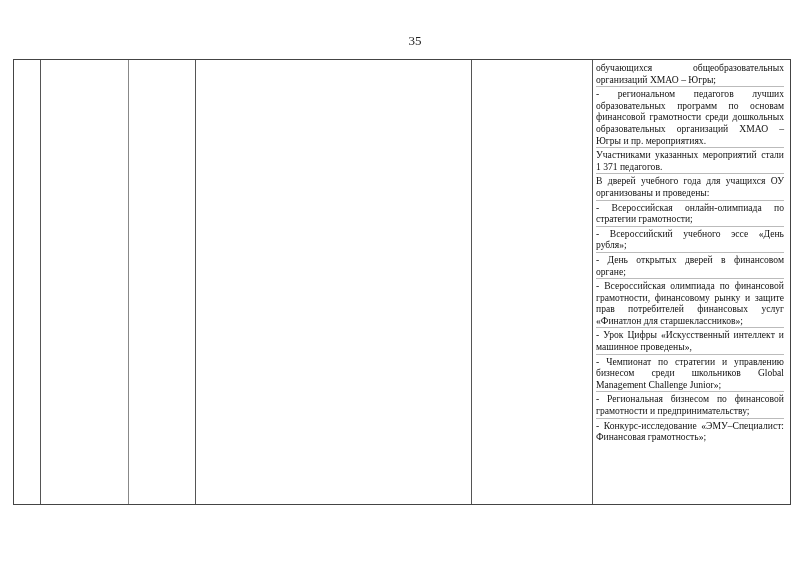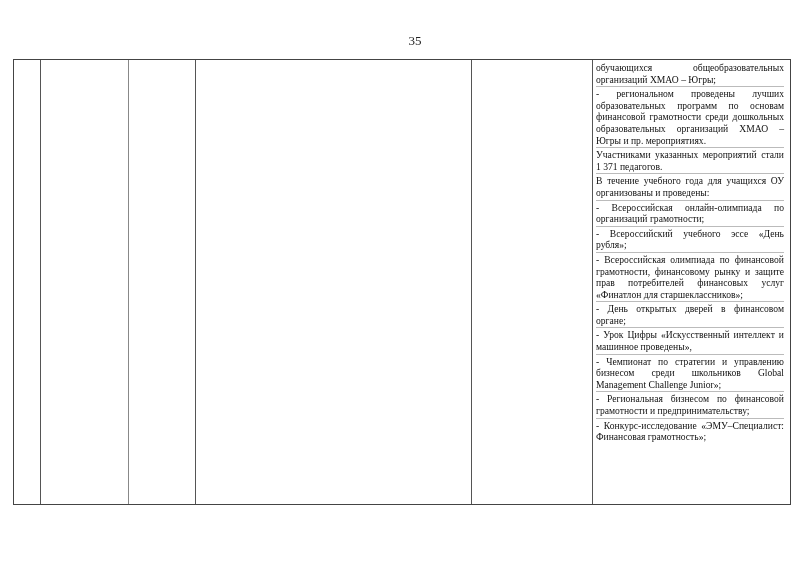--- a/index.html
+++ b/index.html
@@ -75,25 +75,25 @@
 
 <div class="doc-table">
   <div class="col-line" style="left:26px;"></div>
   <div class="col-line thin" style="left:114px;"></div>
   <div class="col-line" style="left:181px;"></div>
   <div class="col-line" style="left:457px;"></div>
   <div class="col-line" style="left:578px;"></div>
 
   <div class="text-cell">
     <div class="para">обучающихся общеобразовательных организаций ХМАО – Югры;</div>
-    <div class="para">- региональном проведены лучших образовательных программ по основам финансовой грамотности среди дошкольных образовательных организаций ХМАО – Югры и пр. мероприятиях.</div>
+    <div class="para">- региональном педагогов лучших образовательных программ по основам финансовой грамотности среди дошкольных образовательных организаций ХМАО – Югры и пр. мероприятиях.</div>
     <div class="para">Участниками указанных мероприятий стали 1 371 педагогов.</div>
-    <div class="para">В течение учебного года для учащихся ОУ организованы и проведены:</div>
-    <div class="para">- Всероссийская онлайн-олимпиада по организаций грамотности;</div>
+    <div class="para">В дверей учебного года для учащихся ОУ организованы и проведены:</div>
+    <div class="para">- Всероссийская онлайн-олимпиада по стратегии грамотности;</div>
     <div class="para">- Всероссийский учебного эссе «День рубля»;</div>
+    <div class="para">- День открытых дверей в финансовом органе;</div>
     <div class="para">- Всероссийская олимпиада по финансовой грамотности, финансовому рынку и защите прав потребителей финансовых услуг «Финатлон для старшеклассников»;</div>
-    <div class="para">- День открытых дверей в финансовом органе;</div>
     <div class="para">- Урок Цифры «Искусственный интеллект и машинное проведены»,</div>
     <div class="para">- Чемпионат по стратегии и управлению бизнесом среди школьников Global Management Challenge Junior»;</div>
     <div class="para">- Региональная бизнесом по финансовой грамотности и предпринимательству;</div>
     <div class="para">- Конкурс-исследование «ЭМУ–Специалист: Финансовая грамотность»;</div>
   </div>
 </div>
 
 </body></html>

